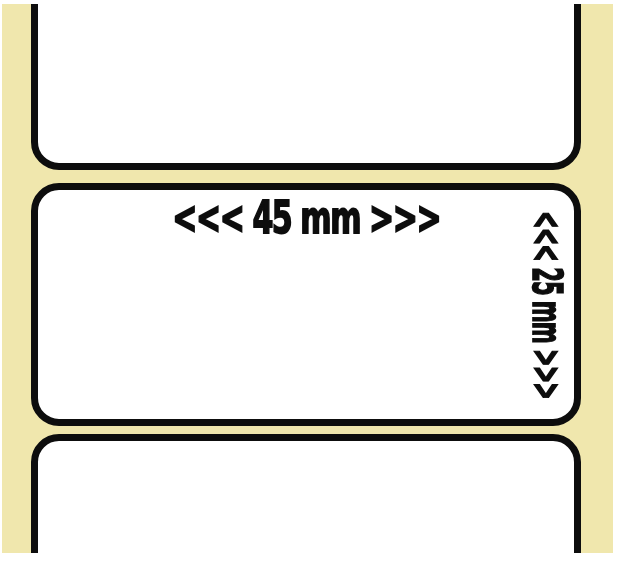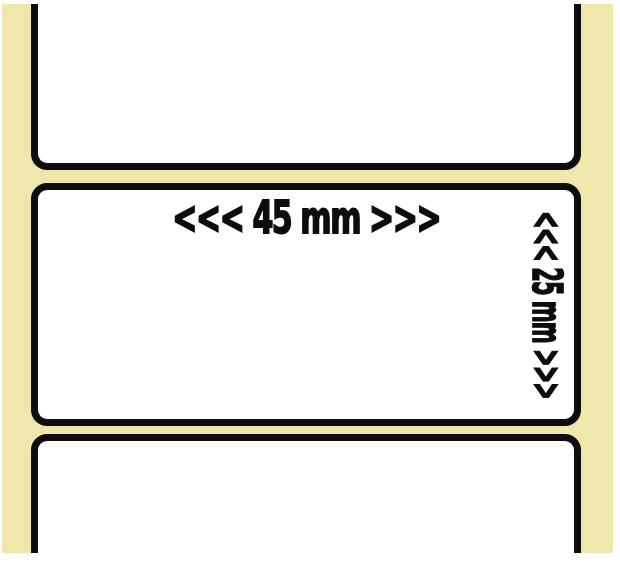--- a/index.html
+++ b/index.html
@@ -24,21 +24,21 @@
     background:var(--liner);
     overflow:hidden;
   }
   .label{
     position:absolute;
     left:29px;
     width:550px;
     box-sizing:border-box;
     background:var(--label_bg);
     border:7px solid var(--label_border);
-    border-radius:16px;
+    border-radius:28px;
   }
   .label-top{top:-77px;height:243px;}
   .label-middle{top:179px;height:243px;}
   .label-bottom{top:430px;height:243px;}
 
   .dim-width{
     position:absolute;
     top:5px;left:0;right:0;
     text-align:center;
     color:var(--dimension_text);

